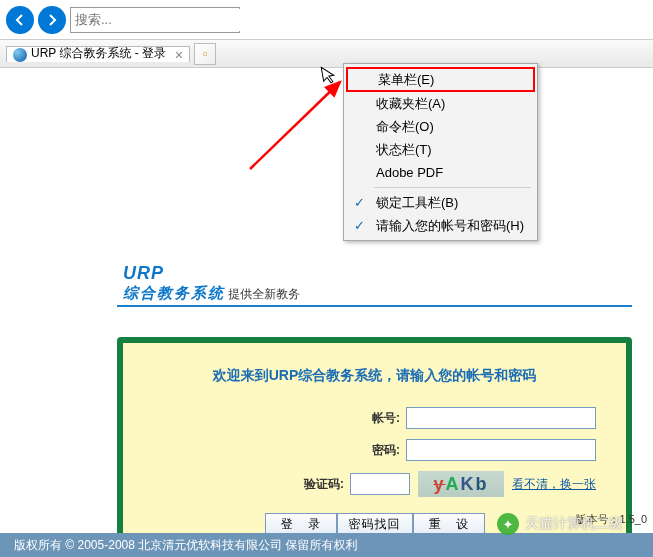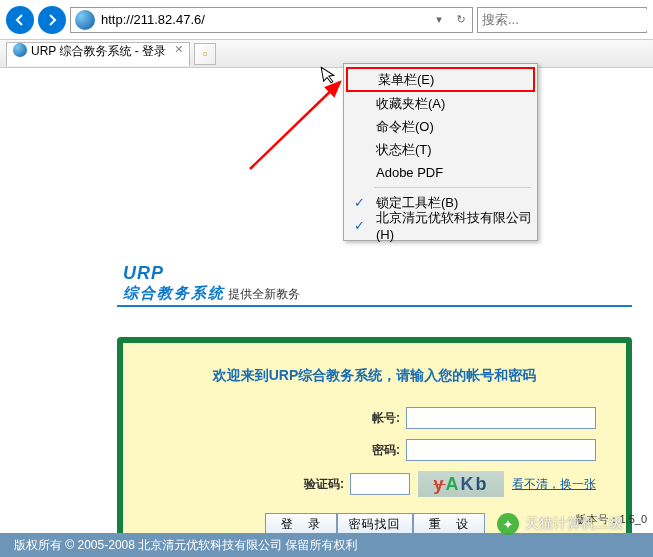--- a/index.html
+++ b/index.html
@@ -10,21 +10,21 @@
 .nav-back { background: #0078d7; }
 .nav-fwd { background: #0078d7; }
 .addr-wrap { flex: 1; display: flex; align-items: center; border: 1px solid #999; height: 26px; background: #fff; }
 .addr-ie { width: 20px; height: 20px; margin: 0 4px; border-radius: 50%; background: radial-gradient(circle at 30% 30%, #7ecbf0, #0a5aa6); display: flex; align-items: center; justify-content: center; }
 .addr-input { flex: 1; border: none; outline: none; height: 22px; font-size: 13px; padding: 0 2px; }
 .addr-icon { width: 22px; display: flex; align-items: center; justify-content: center; color: #666; font-size: 11px; }
 .search-wrap { width: 170px; display: flex; align-items: center; border: 1px solid #999; height: 26px; background: #fff; }
 .search-input { flex: 1; border: none; outline: none; height: 22px; font-size: 13px; padding: 0 4px; color: #777; }
 
 .tabbar { height: 28px; background: linear-gradient(#fafafa, #e9e9e9); display: flex; align-items: center; padding-left: 6px; border-bottom: 1px solid #ccc; }
-.tab { display: flex; align-items: flex-start; background: #fff; border: 1px solid #bbb; border-bottom: none; height: 24px; padding: 0 6px; font-size: 12px; gap: 4px; }
+.tab { display: flex; align-items: flex-end; background: #fff; border: 1px solid #bbb; border-bottom: none; height: 16px; padding: 0 6px; font-size: 12px; gap: 4px; }
 .tab-ie { width: 14px; height: 14px; border-radius: 50%; background: radial-gradient(circle at 30% 30%, #7ecbf0, #0a5aa6); }
 .tab-close { font-size: 11px; color: #888; margin-left: 4px; }
 .newtab { width: 22px; height: 22px; border: 1px solid #bbb; margin-left: 4px; background: linear-gradient(135deg,#fff,#eee); display:flex;align-items:center;justify-content:center; color:#caa23a;font-size:13px; }
 
 .page { position: absolute; top: 68px; left: 0; right: 0; bottom: 0; background: #fff; }
 
 .annot { position: absolute; top: 158px; left: 98px; color: #ff0000; font-size: 18px; font-weight: bold; }
 
 .urp-box { position: absolute; top: 195px; left: 117px; width: 515px; }
 .urp-head { padding-left: 6px; }
@@ -72,26 +72,20 @@
 <div class="titlebar">
   <div class="nav-btn nav-back">
     <svg width="14" height="14" viewBox="0 0 14 14">
         <path d="M9 2 L4 7 L9 12" stroke="#fff" stroke-width="2" fill="none"></path>
       </svg>
   </div>
   <div class="nav-btn nav-fwd">
     <svg width="14" height="14" viewBox="0 0 14 14">
         <path d="M5 2 L10 7 L5 12" stroke="#fff" stroke-width="2" fill="none"></path>
       </svg>
-  </div>
-  <div class="addr-wrap">
-    <div class="addr-ie"></div>
-    <input class="addr-input" value="http://211.82.47.6/" style="">
-    <div class="addr-icon">▾</div>
-    <div class="addr-icon">↻</div>
   </div>
   <div class="search-wrap">
     <input class="search-input" placeholder="搜索..." style="">
   </div>
 </div>
 
 <div class="tabbar">
   <div class="tab">
     <div class="tab-ie"></div>
     <span>URP 综合教务系统 - 登录</span>
@@ -182,15 +176,15 @@
   <div class="ctx-item">
       <span>Adobe PDF</span>
     </div>
   <div class="ctx-sep"></div>
   <div class="ctx-item">
       <span class="ctx-check">✓</span>
       <span>锁定工具栏(B)</span>
     </div>
   <div class="ctx-item">
       <span class="ctx-check">✓</span>
-      <span>北京清元优软科技有限公司(H)</span>
+      <span>请输入您的帐号和密码(H)</span>
     </div>
 </div>
 
 </body></html>

